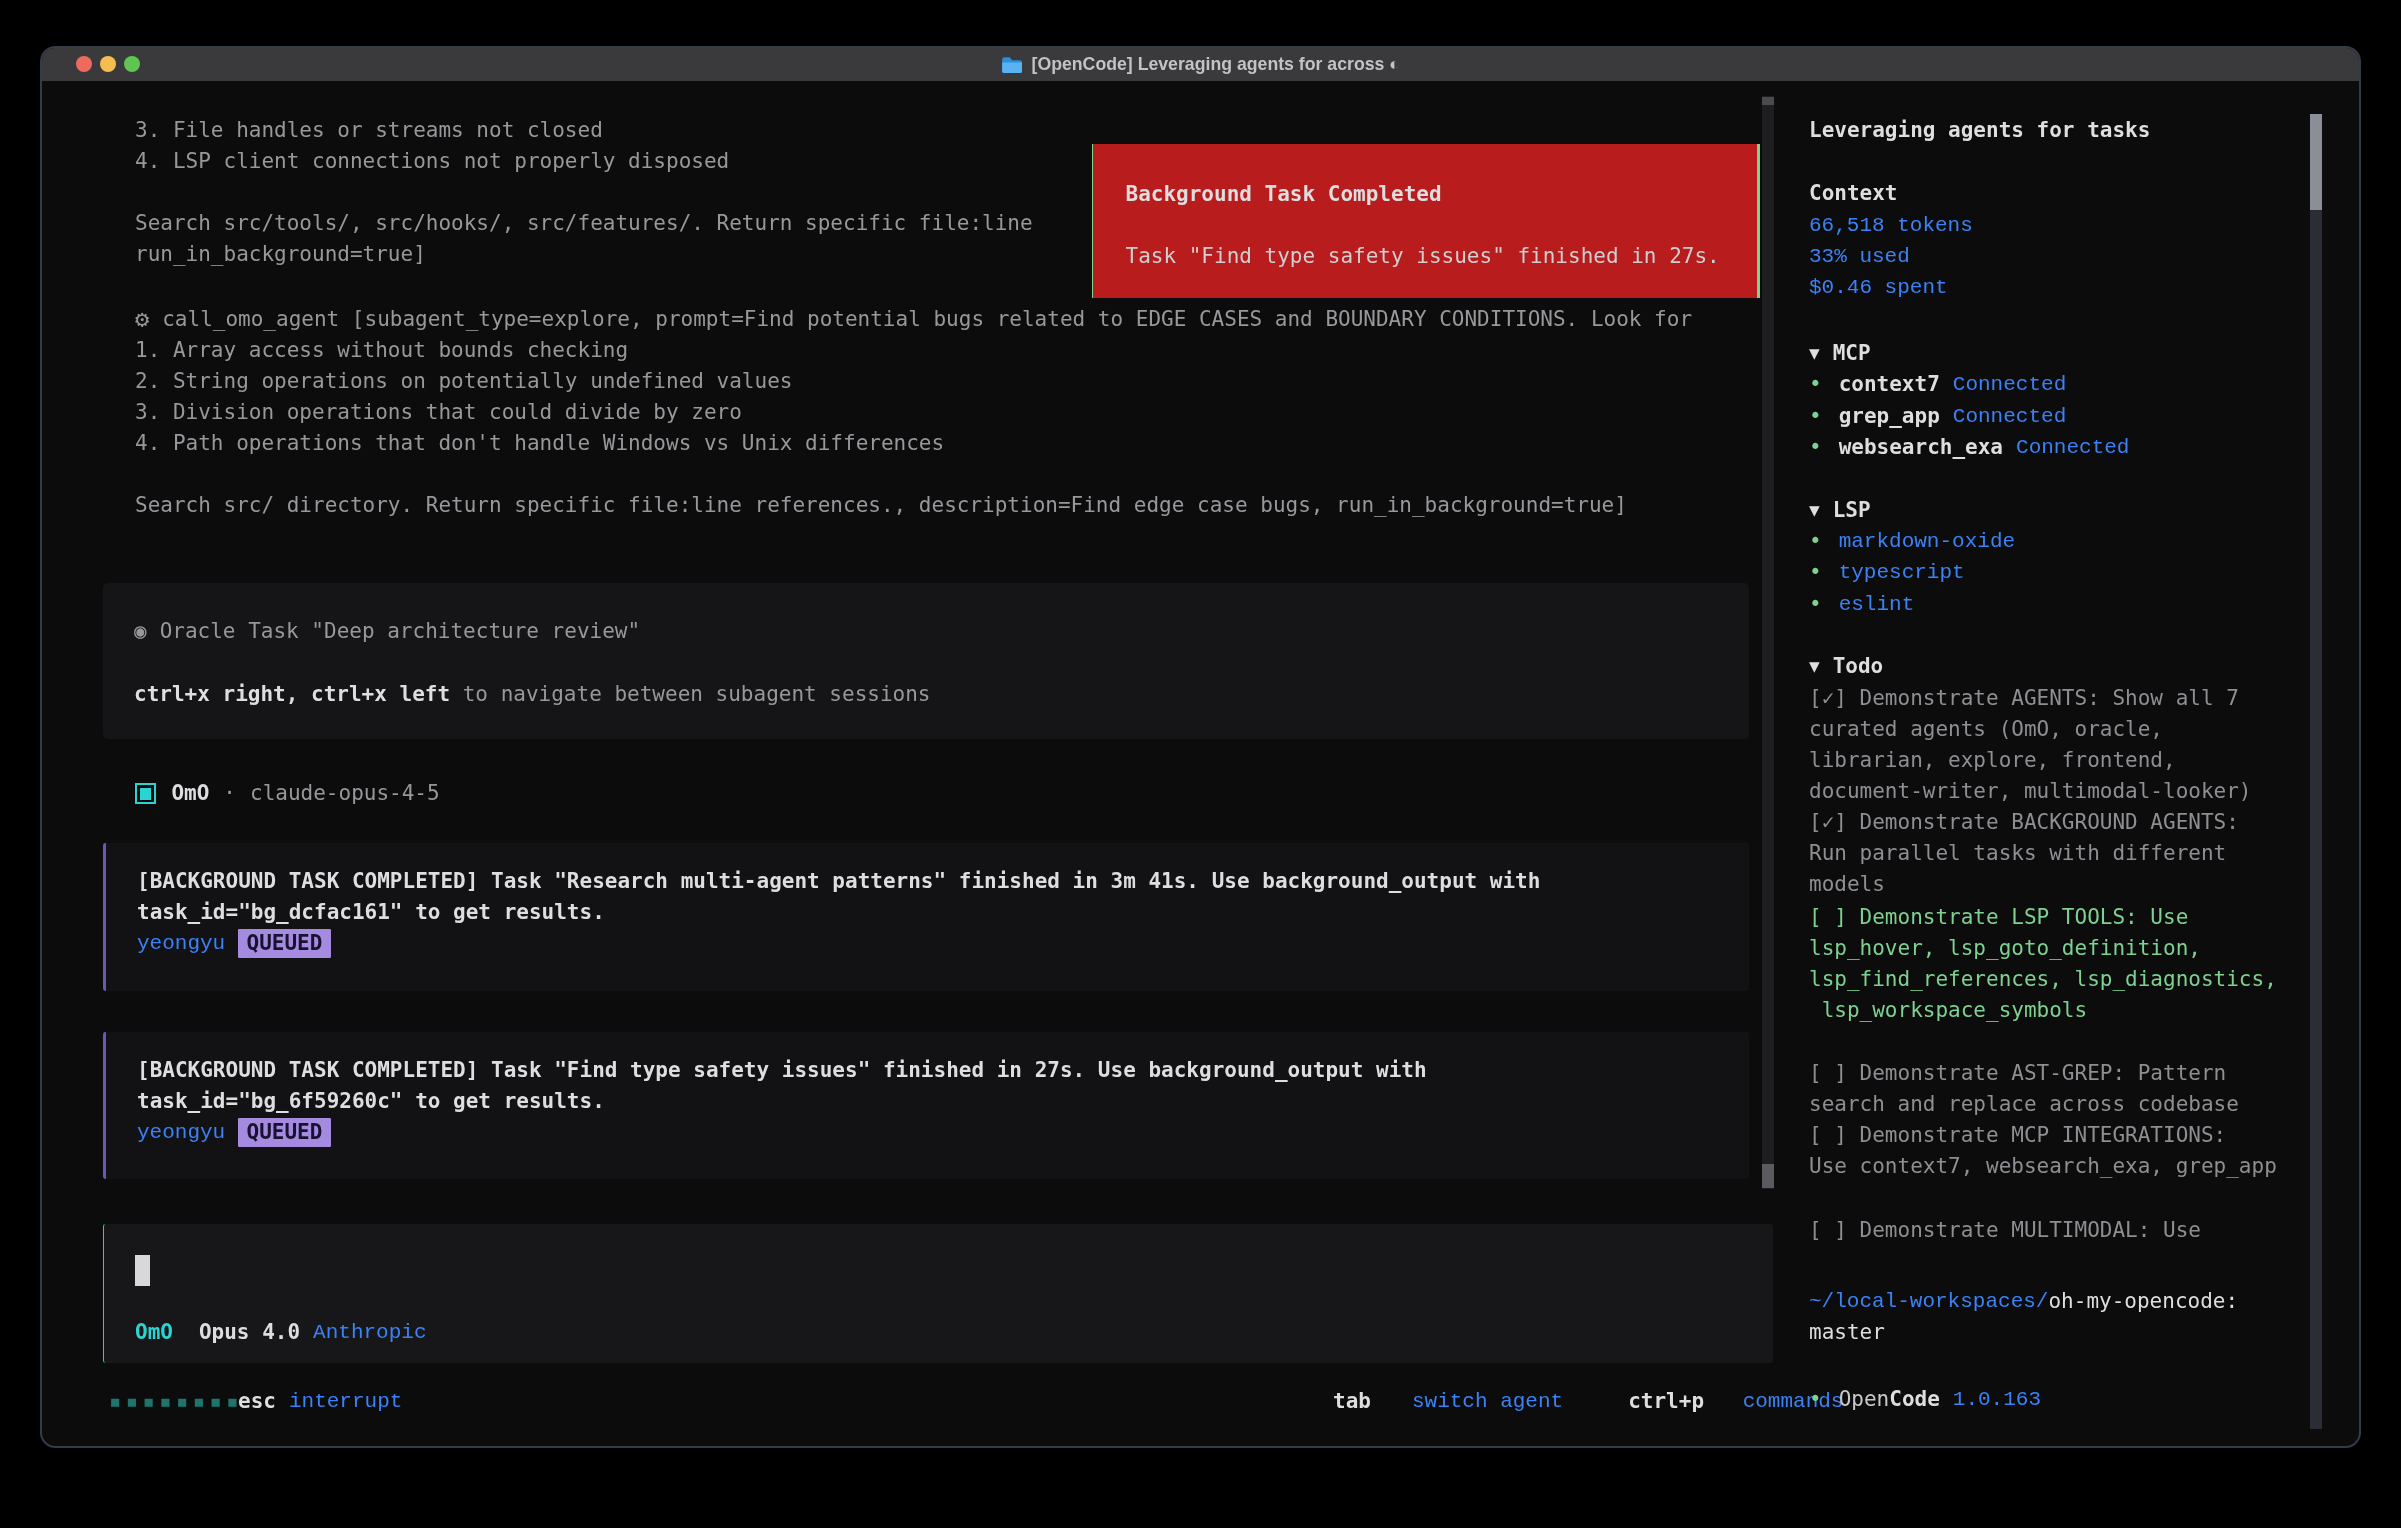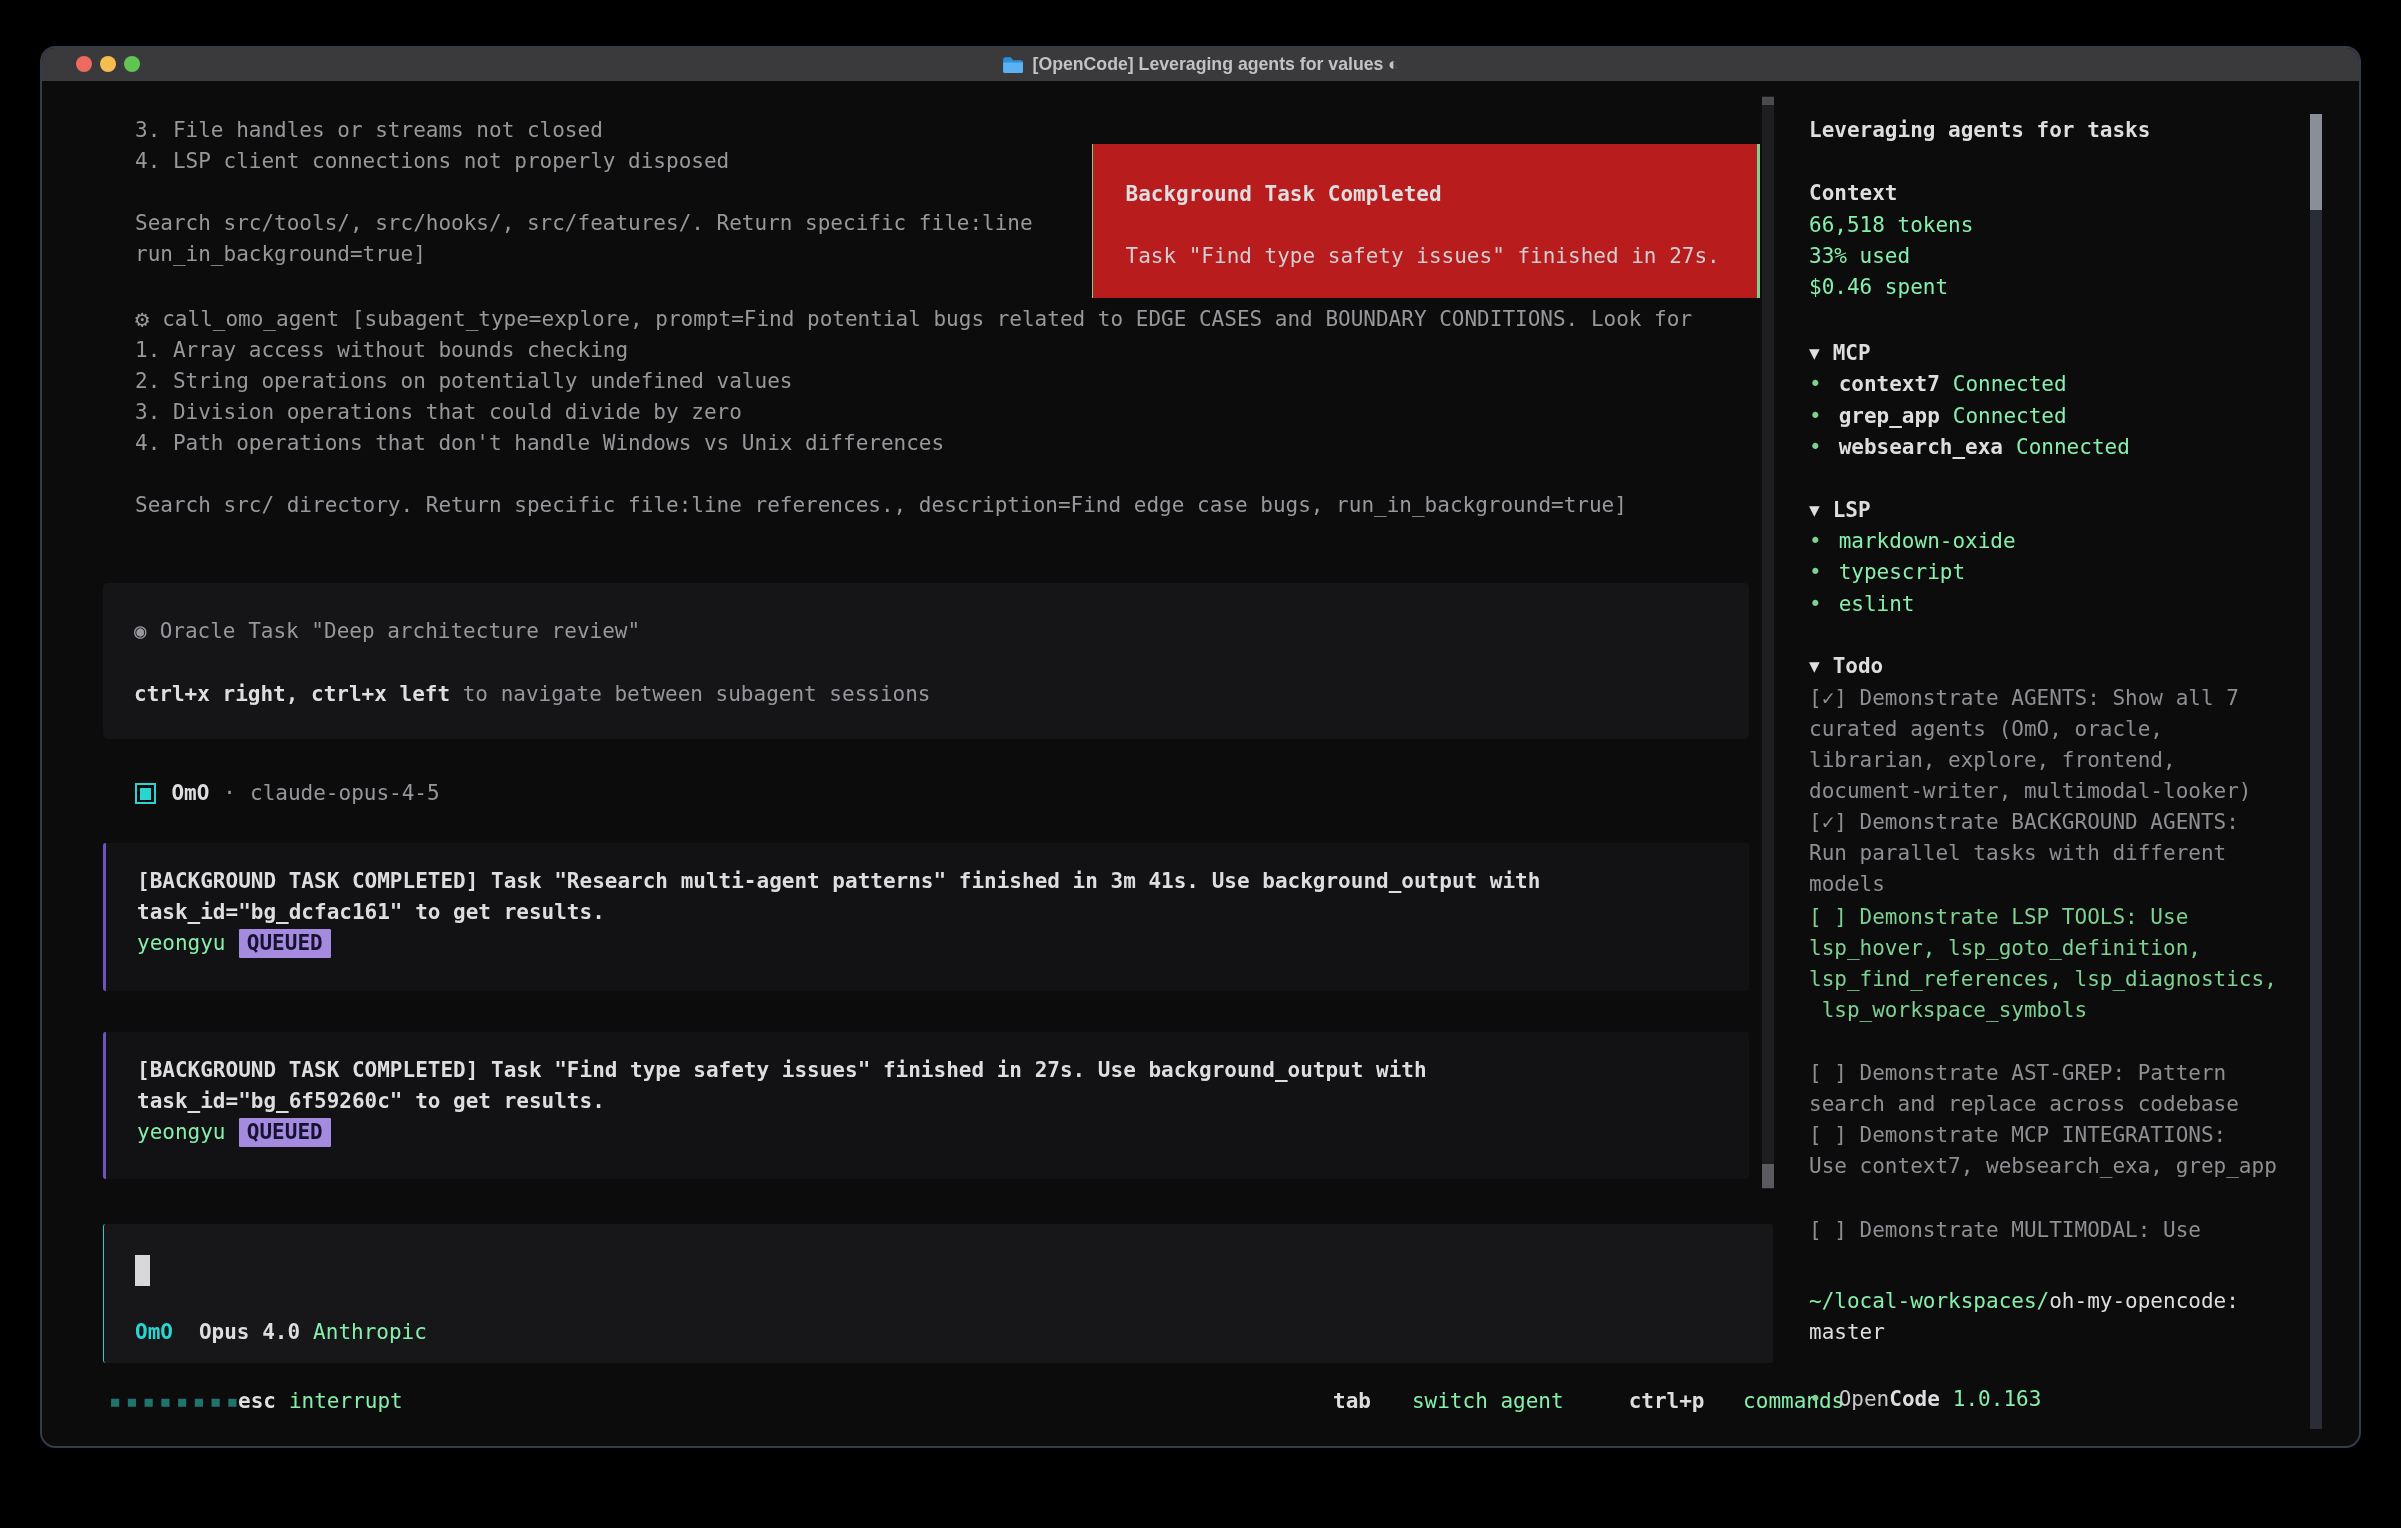--- a/index.html
+++ b/index.html
@@ -2,21 +2,21 @@
 <html style="font-size:9.5px"><head>
 <meta charset="utf-8">
 <style>
   * { margin:0; padding:0; box-sizing:border-box; }
   html,body { width:2401px; height:1528px; background:#000; overflow:hidden; }
   .mono { font-family:"DejaVu Sans Mono", monospace; font-size:21px; line-height:31px; }
   .sans { font-family:"Liberation Sans", sans-serif; }
   pre.mono { white-space:pre; }
   .b { font-weight:bold; }
   .gray { color:#98989c; }
-  .dim { color:#86efac; }
+  .dim { color:#3b82f6;font-family:Liberation Mono, monospace; }
   .bright { color:#dedee0; }
   .green { color:#7dd191; }
   .cyan { color:#2ad4d0; }
 
   #window {
     position:absolute; left:40px; top:46px; width:2321px; height:1402px;
     background:#0c0c0d; border:2.4px solid #343b49; border-radius:15.4px; overflow:hidden;
   }
   #titlebar {
     position:absolute; left:0; top:0; width:100%; height:33px; background:#3a3a3d;
@@ -54,21 +54,21 @@
 <div id="window">
   <div id="titlebar">
     <span class="traffic" style="left:34px; background:#ed6a5e;"></span>
     <span class="traffic" style="left:58px; background:#f5bf4f;"></span>
     <span class="traffic" style="left:82px; background:#61c554;"></span>
     <span id="title-text" class="sans">
       <svg width="21" height="17.7" viewBox="0 0 36 30">
         <path d="M2 6 q0-4 4-4 h9 l4 5 h13 q4 0 4 4 v15 q0 4-4 4 H6 q-4 0-4-4 Z" fill="#2e8fd8"></path>
         <path d="M2 11 h34 v14 q0 4-4 4 H6 q-4 0-4-4 Z" fill="#5ab2f2"></path>
       </svg>
-      <span>[OpenCode] Leveraging agents for values ◐</span>
+      <span>[OpenCode] Leveraging agents for across ◐</span>
     </span>
   </div>
 
   <div id="content">
 
     <pre class="mono gray abs" style="left:93px; top:34px;">3. File handles or streams not closed
 4. LSP client connections not properly disposed
 
 Search src/tools/, src/hooks/, src/features/. Return specific file:line
 run_in_background=true]</pre>

